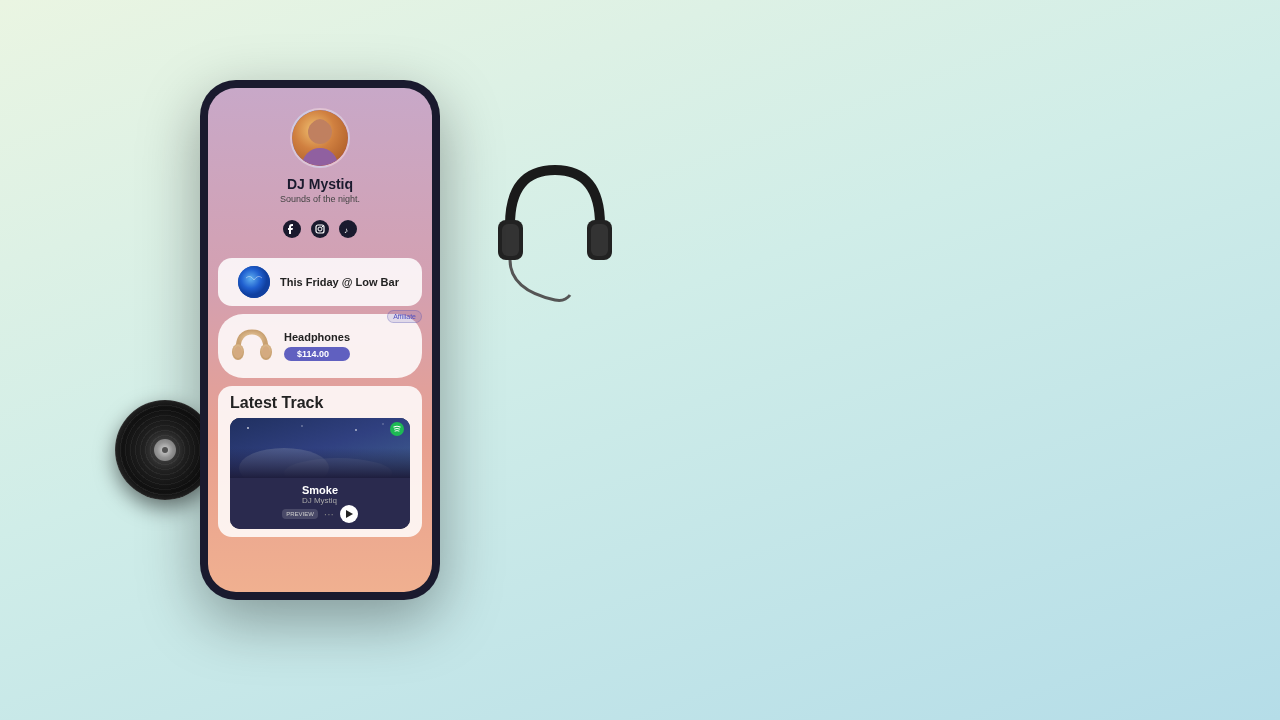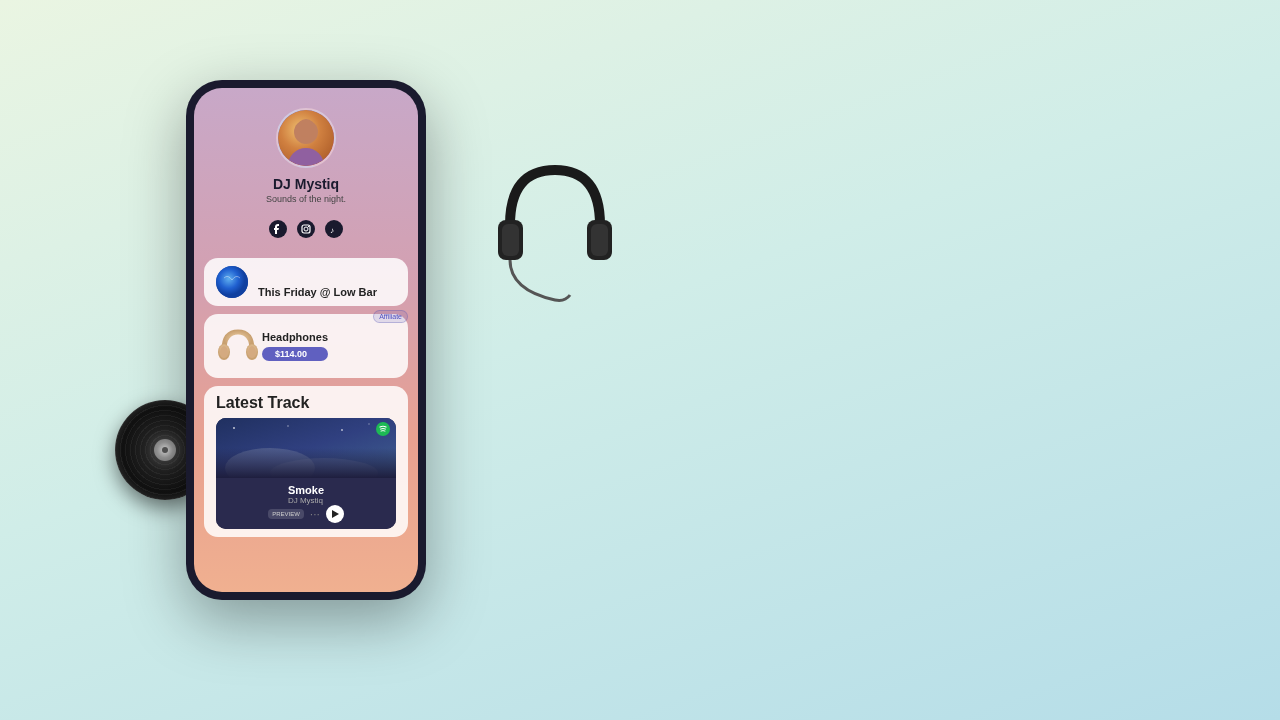--- a/index.html
+++ b/index.html
@@ -9,21 +9,21 @@
       height: 720px;
       overflow: hidden;
       background: linear-gradient(135deg, #e8f5e0 0%, #d0eee8 40%, #b8dfe8 100%);
       font-family: -apple-system, BlinkMacSystemFont, 'Segoe UI', sans-serif;
       position: relative;
     }
 
     
     .phone-wrapper {
       position: absolute;
-      left: 186px;
+      left: 200px;
       top: 80px;
       width: 240px;
       height: 520px;
     }
 
     .phone-frame {
       position: absolute;
       left: 0; top: 0;
       width: 240px;
       height: 520px;
@@ -117,23 +117,23 @@
 
     .card {
       background: rgba(255,255,255,0.85);
       border-radius: 14px;
       padding: 10px 12px;
     }
 
     
     .event-card {
       display: flex;
-      align-items: flex-end;
+      align-items: center;
       gap: 10px;
-      padding: 8px 12px;
+      padding: 8px 20px;
     }
 
     .event-thumb {
       width: 32px;
       height: 32px;
       border-radius: 50%;
       background: radial-gradient(circle at 40% 40%, #60a0e0, #2040a0);
       flex-shrink: 0;
     }
 
@@ -141,21 +141,22 @@
       font-size: 11px;
       font-weight: 600;
       color: #222;
     }
 
     
     .product-card {
       position: relative;
       display: flex;
       align-items: center;
-      gap: 2px;
+      gap: 10px;
+      border-radius: 25px;
     }
 
     .affiliate-badge {
       position: absolute;
       top: -4px;
       right: 0;
       background: rgba(80,80,180,0.15);
       border: 1px solid rgba(80,80,180,0.3);
       border-radius: 8px;
       font-size: 7px;

